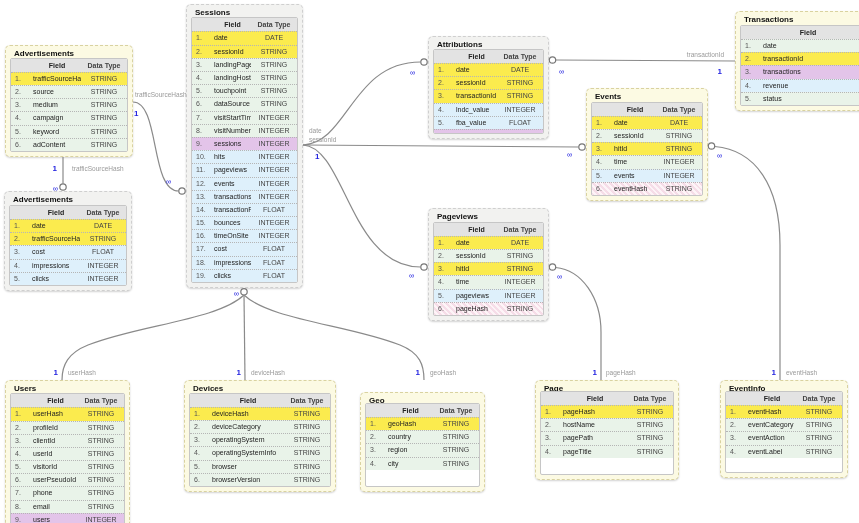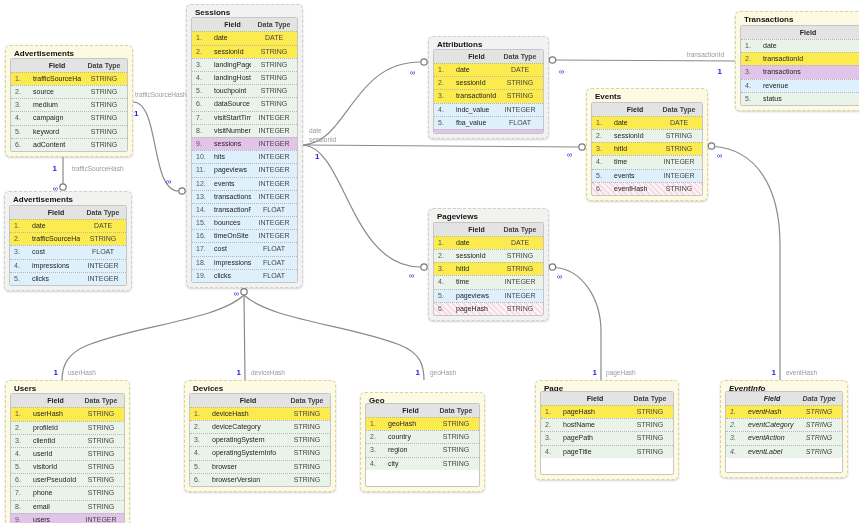--- a/index.html
+++ b/index.html
@@ -28,21 +28,21 @@
   .t-advertisements{left:4px;top:191px;width:128px;height:100px;}
   .t-sessions{left:186px;top:4px;width:117px;height:284px;}
   .t-attributions{left:428px;top:14px;width:121px;height:103px;margin-top:22px;}
   .t-transactions{left:735px;top:11px;width:170px;height:100px;}
   .t-events{left:586px;top:88px;width:122px;height:113px;}
   .t-pageviews{left:428px;top:208px;width:121px;height:113px;}
   .t-users{left:5px;top:380px;width:125px;height:152px;}
   .t-devices{left:184px;top:380px;width:152px;height:112px;}
   .t-geo{left:360px;top:392px;width:125px;height:100px;}
   .t-page{left:535px;top:380px;width:144px;height:100px;}
-  .t-eventinfo{left:720px;top:380px;width:128px;height:98px;font-style:italic;}
+  .t-eventinfo{left:720px;top:380px;width:128px;height:98px;}
   .t-geo .tbl,.t-page .tbl{height:82px;}
   .t-eventinfo .tbl{height:80px;}
 
   svg#wires{position:absolute;left:0;top:0;pointer-events:none;}
   .wire{fill:none;stroke:#8a8a8a;stroke-width:1.2;}
   .endpt{fill:#ffffff;stroke:#777;stroke-width:1.2;}
   .lbl{font-size:6.5px;fill:#999;}
   .one{font-size:8px;font-weight:700;fill:#2323e0;}
   .inf{font-size:7.5px;fill:#2323e0;}
 </style>

